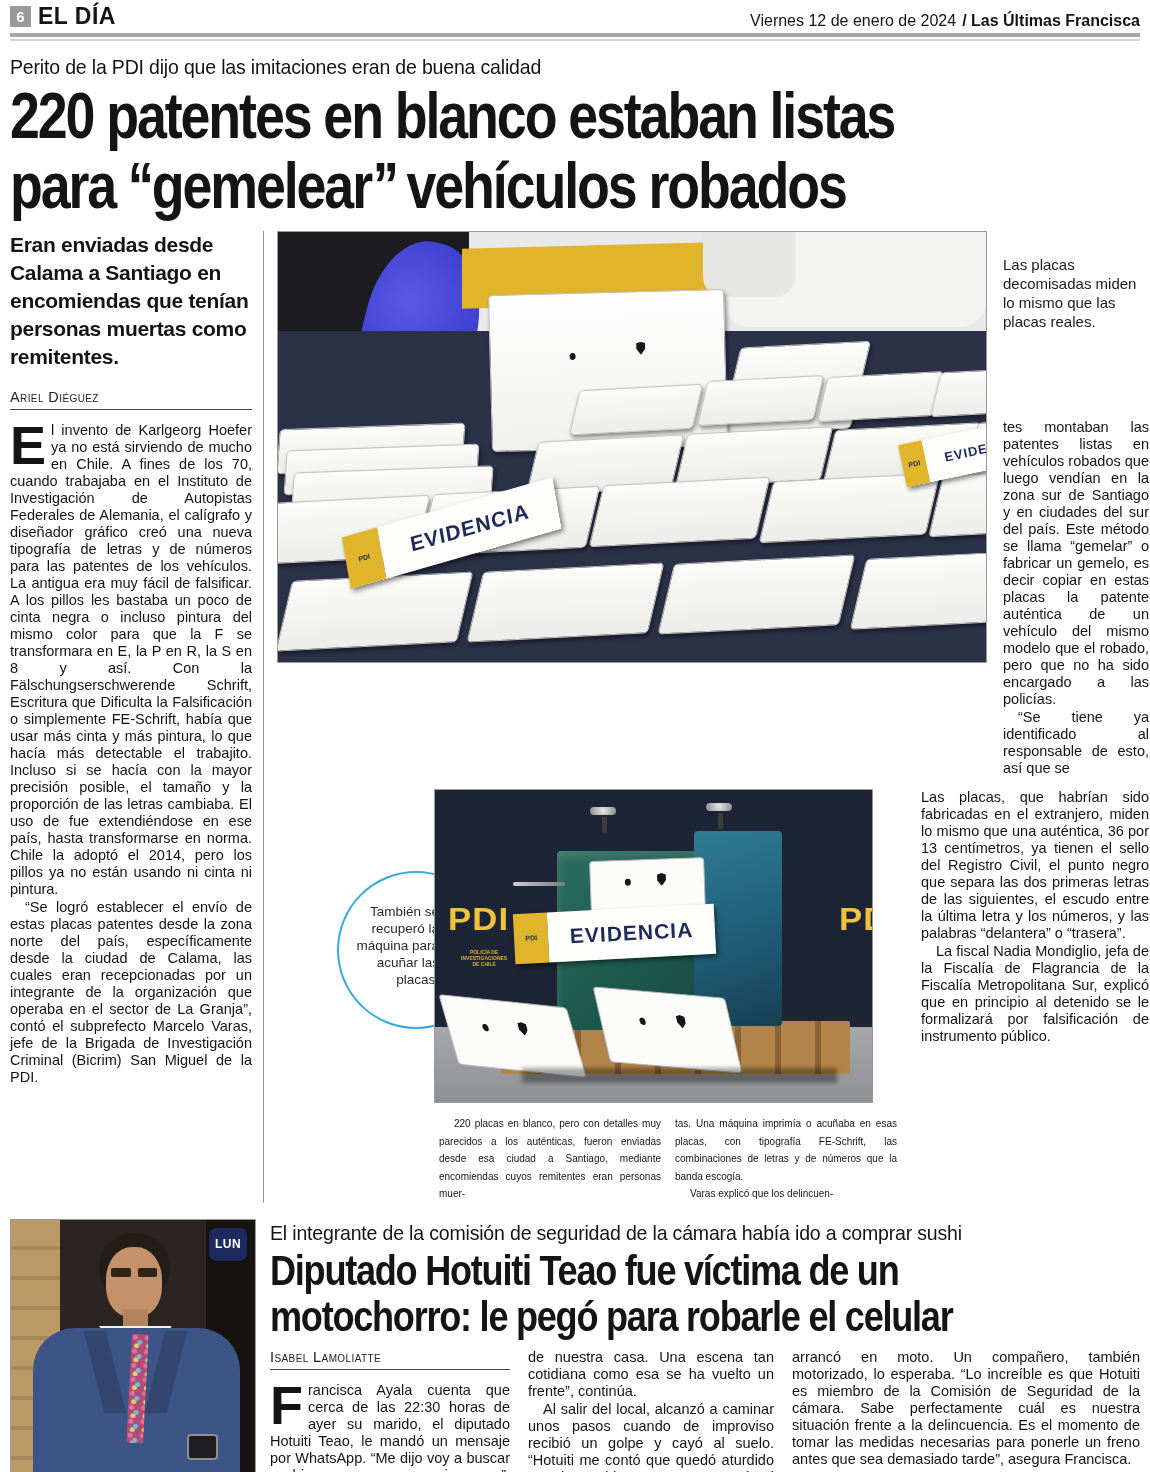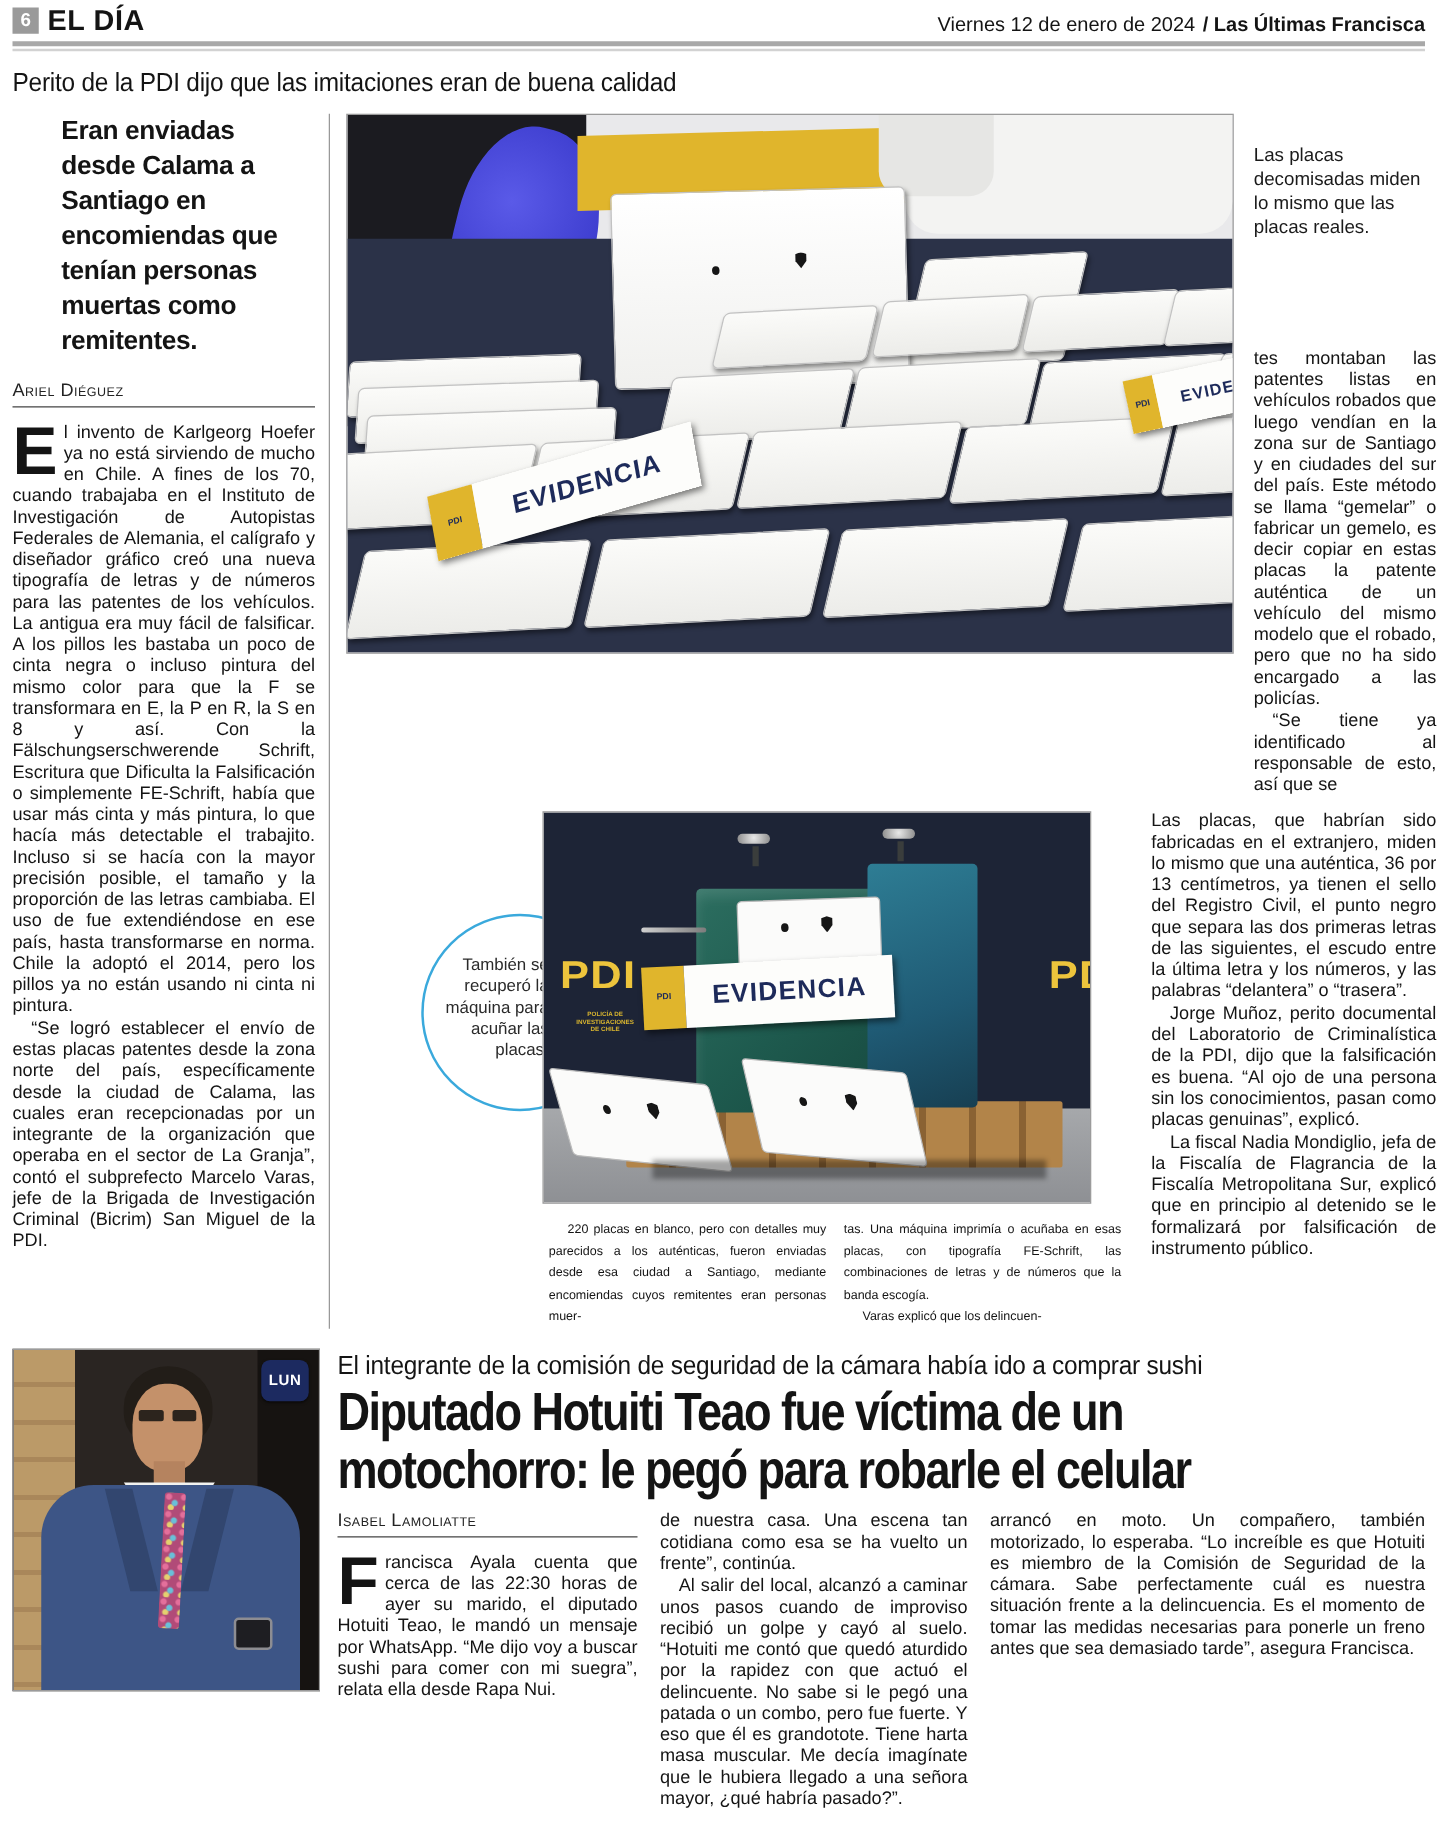--- a/index.html
+++ b/index.html
@@ -23,21 +23,21 @@
   .kicker{display:inline-block;font-size:21px;letter-spacing:-.2px;
     transform:scaleX(.93);transform-origin:0 50%;white-space:nowrap;margin:14px 0 2px 0;}
   .h1line{font-size:64px;font-weight:700;letter-spacing:-2.5px;white-space:nowrap;
     transform:scaleX(.84);transform-origin:0 50%;line-height:70px;height:70px;}
   .h2line{font-size:43px;font-weight:700;letter-spacing:-1.5px;white-space:nowrap;
     transform:scaleX(.84);transform-origin:0 50%;line-height:46px;height:46px;}
 
   
   .a1{display:flex;margin-top:10px;}
   .colA{width:242px;flex:0 0 242px;border-right:1px solid #999;padding-right:11px;margin-right:13px;}
-  .lede{font-size:21px;font-weight:700;line-height:28px;letter-spacing:-.3px;margin-left:39px;}
+  .lede{font-size:21px;font-weight:700;line-height:28px;letter-spacing:-.3px;}
   .byline{font-variant:small-caps;font-size:14.5px;letter-spacing:.4px;color:#222;
     border-bottom:1.5px solid #444;padding-bottom:4px;margin:18px 0 12px 0;}
   .body p{font-size:14.5px;line-height:17px;text-align:justify;margin:0;hyphens:auto;}
   .body p + p{text-indent:15px;margin-top:1px;}
   .dropcap{float:left;font-size:54px;line-height:42px;font-weight:700;padding:2px 5px 0 0;}
 
   .centerRight{flex:1;display:flex;flex-direction:column;}
   .row1{display:flex;}
   .row2{display:flex;margin-top:12px;}
   .rightNarrow{width:146px;flex:0 0 146px;margin-left:16px;padding-top:24px;}
@@ -156,20 +156,24 @@
     <div class="hdr-right">
       <span class="hdr-date">Viernes 12 de enero de 2024</span>
       <span class="hdr-pub">/ Las Últimas Francisca</span>
     </div>
   </div>
   <div class="rule-thick"></div>
   <div class="rule-thin"></div>
 
   
   <div class="kicker">Perito de la PDI dijo que las imitaciones eran de buena calidad</div>
+  <div>
+    <div class="h1line">220 patentes en blanco estaban listas</div>
+    <div class="h1line">para ‘‘gemelear’’ vehículos robados</div>
+  </div>
 
   <div class="a1">
 
     <div class="colA body">
       <div class="lede">Eran enviadas desde Calama a Santiago en encomiendas que tenían personas muertas como remitentes.</div>
       <div class="byline">Ariel Diéguez</div>
       <p><span class="dropcap">E</span><span>l invento de Karlgeorg Hoefer ya no está sirviendo de mucho en Chile. A fines de los 70, cuando trabajaba en el Instituto de Investigación de Autopistas Federales de Alemania, el calígrafo y diseñador gráfico creó una nueva tipografía de letras y de números para las patentes de los vehículos. La antigua era muy fácil de falsificar. A los pillos les bastaba un poco de cinta negra o incluso pintura del mismo color para que la F se transformara en E, la P en R, la S en 8 y así. Con la Fälschungserschwerende Schrift, Escritura que Dificulta la Falsificación o simplemente FE-Schrift, había que usar más cinta y más pintura, lo que hacía más detectable el trabajito. Incluso si se hacía con la mayor precisión posible, el tamaño y la proporción de las letras cambiaba. El uso de fue extendiéndose en ese país, hasta transformarse en norma. Chile la adoptó el 2014, pero los pillos ya no están usando ni cinta ni pintura.</span></p>
       <p>“Se logró establecer el envío de estas placas patentes desde la zona norte del país, específicamente desde la ciudad de Calama, las cuales eran recepcionadas por un integrante de la organización que operaba en el sector de La Granja”, contó el subprefecto Marcelo Varas, jefe de la Brigada de Investigación Criminal (Bicrim) San Miguel de la PDI.</p>
     </div>
 
@@ -273,21 +277,20 @@
               <p class="first">220 placas en blanco, pero con detalles muy parecidos a los auténticas, fueron enviadas desde esa ciudad a Santiago, mediante encomiendas cuyos remitentes eran personas muer-</p>
             </div>
             <div class="c">
               <p>tas. Una máquina imprimía o acuñaba en esas placas, con tipografía FE-Schrift, las combinaciones de letras y de números que la banda escogía.</p>
               <p>Varas explicó que los delincuen-</p>
             </div>
           </div>
         </div>
         <div class="rightWide body">
           <p>Las placas, que habrían sido fabricadas en el extranjero, miden lo mismo que una auténtica, 36 por 13 centímetros, ya tienen el sello del Registro Civil, el punto negro que separa las dos primeras letras de las siguientes, el escudo entre la última letra y los números, y las palabras “delantera” o “trasera”.</p>
-          <p>Jorge Muñoz, perito documental del Laboratorio de Criminalística de la PDI, dijo que la falsificación es buena. “Al ojo de una persona sin los conocimientos, pasan como placas genuinas”, explicó.</p>
           <p>La fiscal Nadia Mondiglio, jefa de la Fiscalía de Flagrancia de la Fiscalía Metropolitana Sur, explicó que en principio al detenido se le formalizará por falsificación de instrumento público.</p>
         </div>
       </div>
     </div>
   </div>
 
   
   <div class="a2">
     <div class="a2-photocol">
       <div class="photo" id="photo3">

